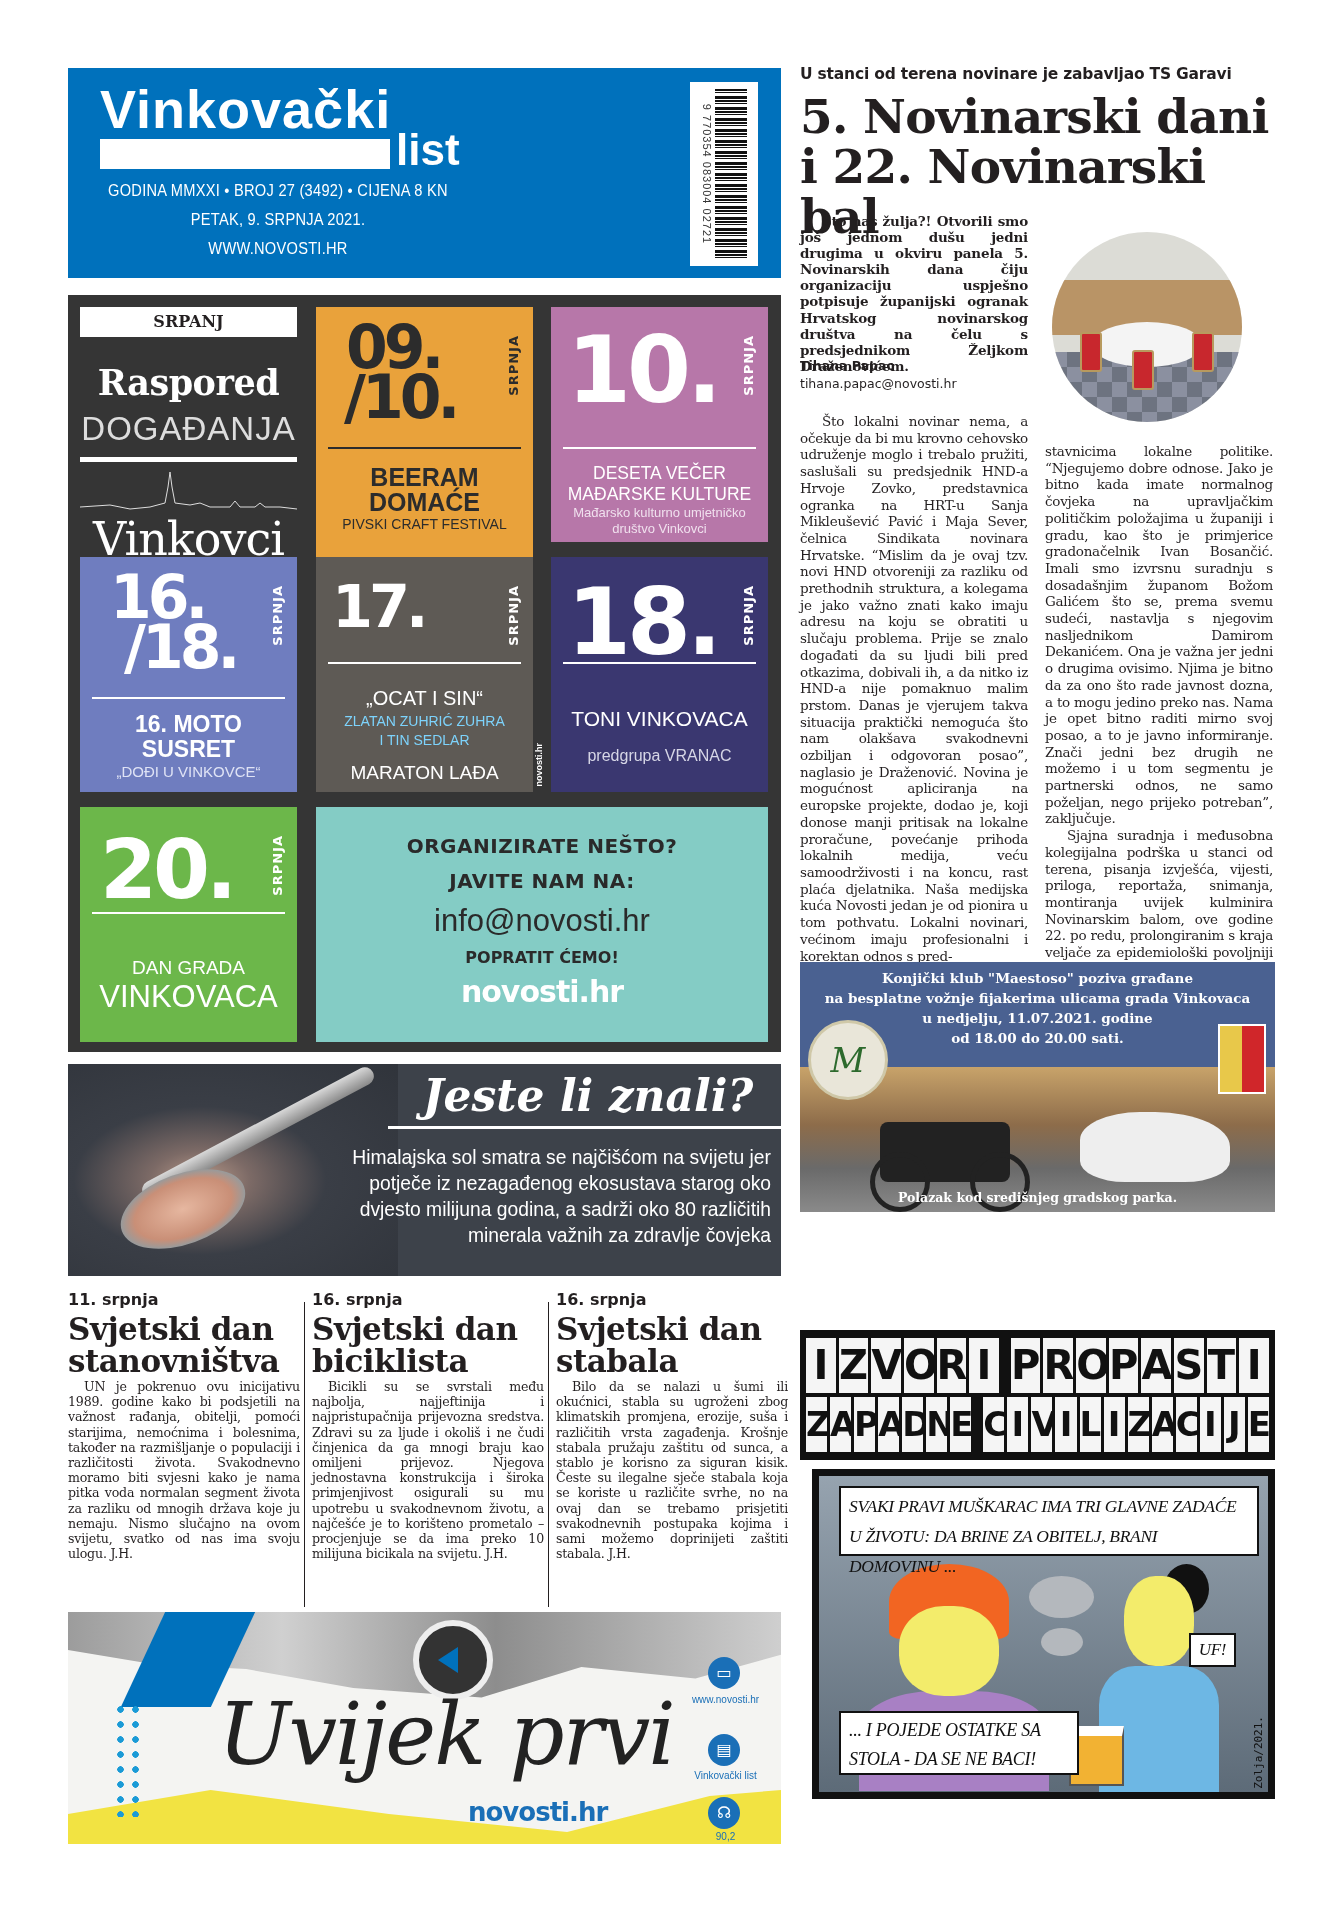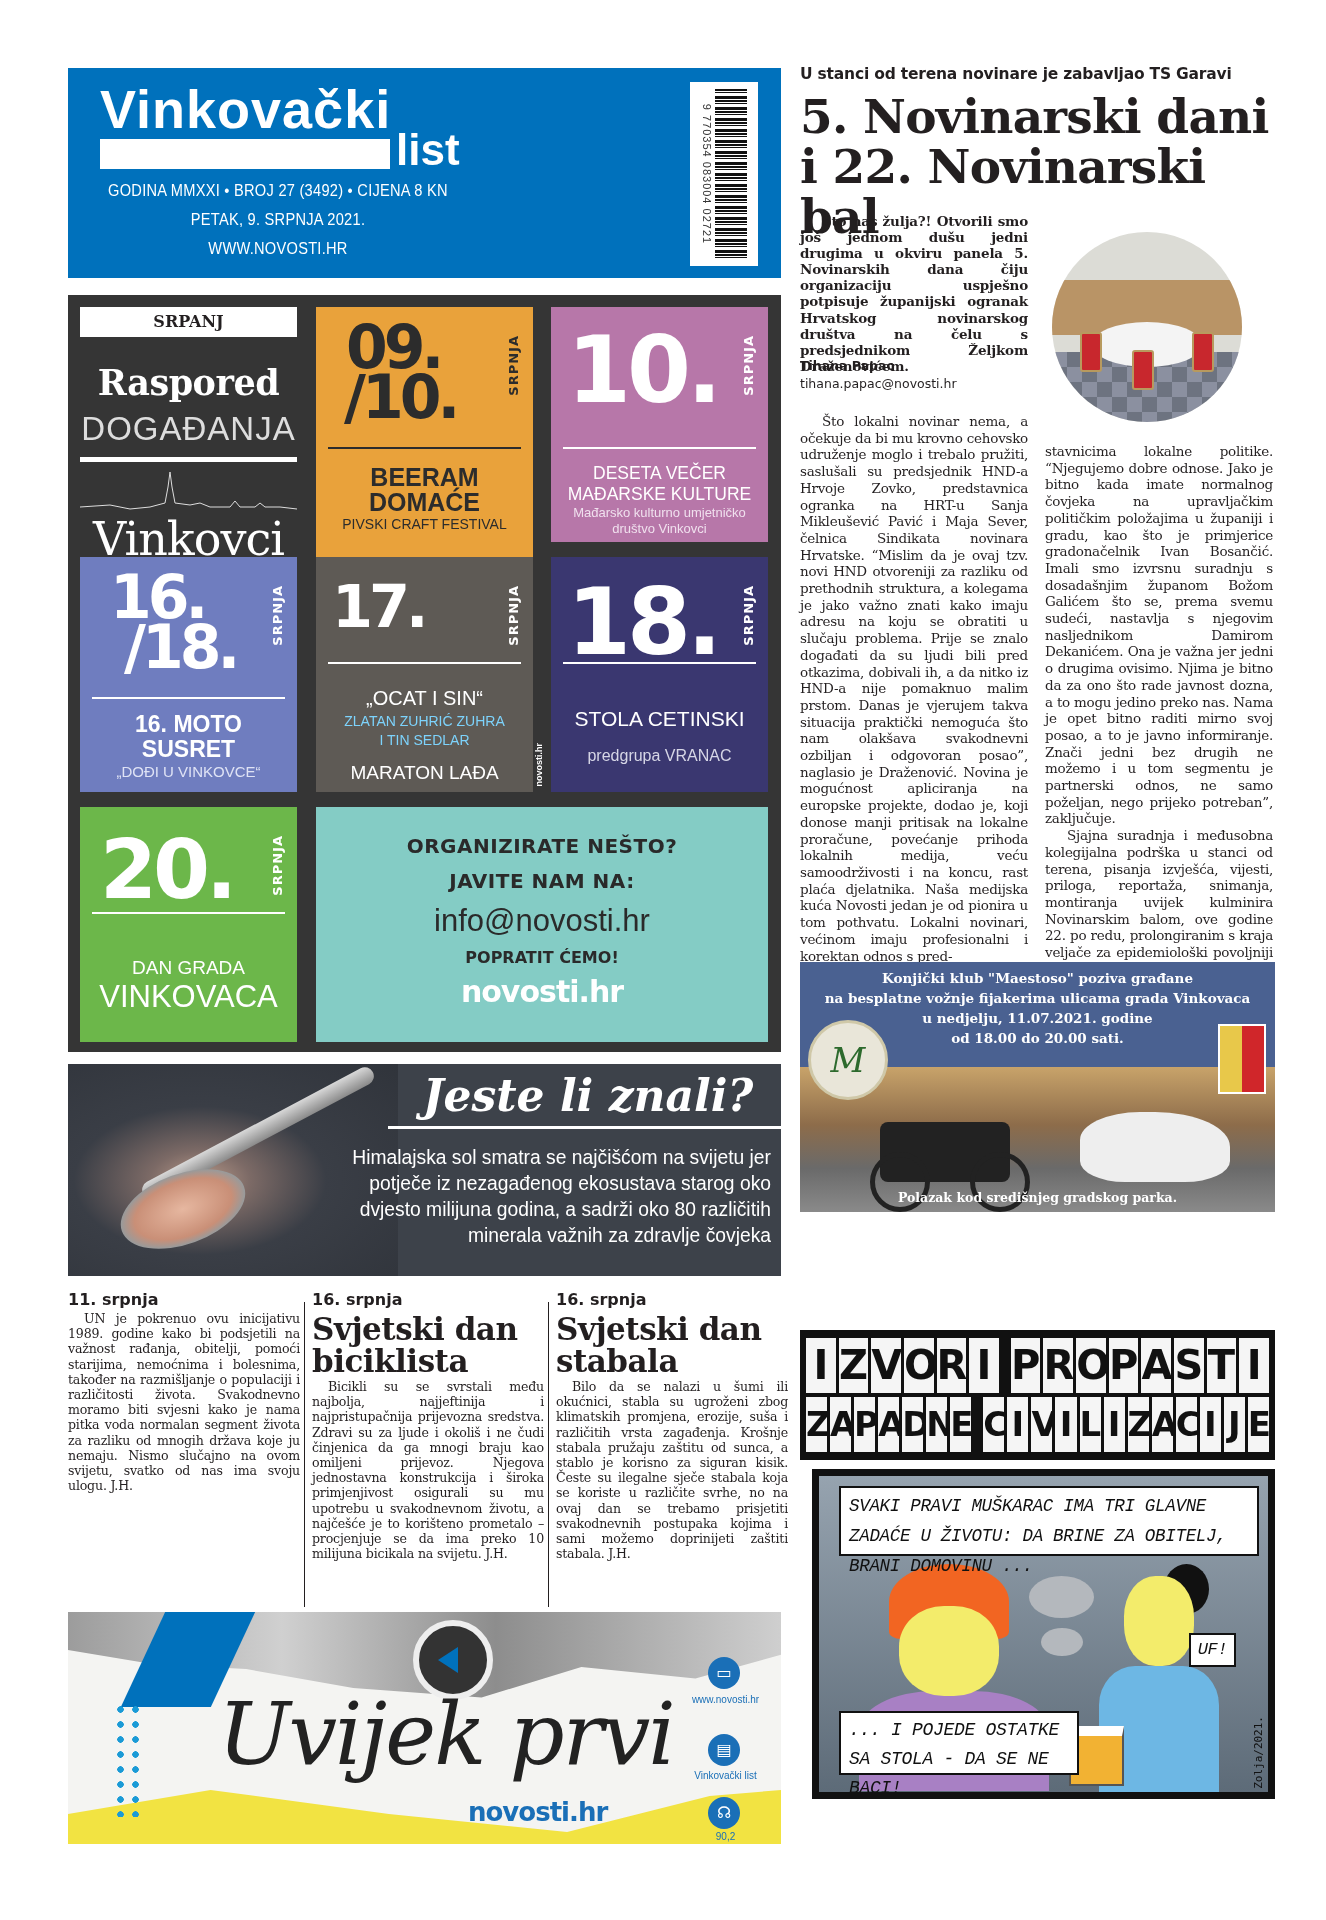--- a/index.html
+++ b/index.html
@@ -96,21 +96,21 @@
 #horse-caption{left:0;top:228px;width:475px;text-align:center;color:#fff;font-family:"DejaVu Serif",serif;font-weight:bold;font-size:12.5px}
 #emblem-m{left:8px;top:58px;width:80px;height:80px;border-radius:50%;background:#e9e6d9;border:3px solid #cfc8a8;text-align:center;line-height:74px;font-family:"DejaVu Serif",serif;font-style:italic;font-size:34px;color:#2d6a2d}
 #coat{left:418px;top:62px;width:48px;height:70px;background:linear-gradient(90deg,#e8c84a 50%,#d0262a 50%);border:2px solid #fff}
 
 #comic-title{left:800px;top:1330px;width:475px;height:130px;background:#111;padding:8px 6px}
 .ct-row{display:flex;gap:3px;height:55px;margin-bottom:4px}
 .ct-l{flex:1;background:#f5f5f5;color:#111;font-family:"DejaVu Sans",sans-serif;font-weight:bold;font-size:40px;text-align:center;line-height:55px;overflow:hidden}
 .ct-gap{width:6px;background:#111}
 #comic{left:812px;top:1469px;width:463px;height:330px;background:#111;padding:7px}
 #comic-bg{width:100%;height:100%;background:linear-gradient(#96a3af,#5d6b78);position:relative;overflow:hidden}
-.bubble{position:absolute;background:#fff;border:2px solid #111;font-family:Liberation Mono, monospace;font-style:italic;color:#111;text-transform:uppercase;letter-spacing:-.3px}
+.bubble{position:absolute;background:#fff;border:2px solid #111;font-family:Liberation Serif, serif;font-style:italic;color:#111;text-transform:uppercase;letter-spacing:-.3px}
 #bub1{left:20px;top:10px;width:420px;height:70px;font-size:17.5px;line-height:30px;padding:3px 8px}
 #bub2{left:20px;top:235px;width:240px;height:64px;font-size:18px;line-height:29px;padding:3px 8px}
 #bub3{left:370px;top:157px;width:47px;height:34px;font-size:17px;line-height:30px;text-align:center}
 #char1-hair{left:70px;top:88px;width:120px;height:75px;background:#f26522;border-radius:50% 50% 10% 10%}
 #char1-head{left:80px;top:130px;width:100px;height:90px;background:#f3ec6b;border-radius:45%}
 #char1-body{left:40px;top:215px;width:190px;height:100px;background:#a880c4;border-radius:40% 40% 0 0}
 #char2-head{left:305px;top:100px;width:70px;height:90px;background:#f3ec6b;border-radius:45%}
 #char2-hair{left:345px;top:88px;width:45px;height:50px;background:#111;border-radius:50%}
 #char2-body{left:280px;top:190px;width:120px;height:130px;background:#6db7e4;border-radius:30% 30% 0 0}
 .smoke{background:#b4b8bd;border-radius:50%}
@@ -179,21 +179,21 @@
     <div class="rule" style="top:105px;background:#fff"></div>
     <div class="txt" style="top:130px;font-size:20px">„OCAT I SIN“</div>
     <div class="txt" style="top:155px;font-size:14px;color:#7dd3fc;padding:0 28px;line-height:19px">ZLATAN ZUHRIĆ ZUHRA I TIN SEDLAR</div>
     <div class="txt" style="top:205px;font-size:19px">MARATON LAĐA</div>
   </div>
 
   <div id="t5" class="tile">
     <div class="big" style="left:16px;top:22px;font-size:92px">18.</div>
     <div class="vert">SRPNJA</div>
     <div class="rule" style="top:105px;background:#fff"></div>
-    <div class="txt" style="top:150px;font-size:21px">STOLA CETINSKI</div>
+    <div class="txt" style="top:150px;font-size:21px">TONI VINKOVACA</div>
     <div class="txt" style="top:190px;font-size:16px;color:#d6d6e6">predgrupa VRANAC</div>
   </div>
 
   <div id="credit" class="abs">novosti.hr</div>
 
   <div id="t6" class="tile">
     <div class="big" style="left:20px;top:24px;font-size:82px">20.</div>
     <div class="vert">SRPNJA</div>
     <div class="rule" style="top:105px;background:#fff"></div>
     <div class="txt" style="top:150px;font-size:19px">DAN GRADA</div>
@@ -213,20 +213,21 @@
   <div id="salt" class="abs"></div>
   <div id="spoon" class="abs"></div>
   <div id="spoon-bowl" class="abs"></div>
   <div id="dyk-title" class="abs">Jeste li znali?</div>
   <div id="dyk-rule" class="abs"></div>
   <div id="dyk-text" class="abs">Himalajska sol smatra se najčišćom na svijetu jer potječe iz nezagađenog ekosustava starog oko dvjesto milijuna godina, a sadrži oko 80 različitih minerala važnih za zdravlje čovjeka</div>
 </div>
 
 <div id="col1" class="abs col">
   <div class="date">11. srpnja</div>
+  <h2>Svjetski dan stanovništva</h2>
   <p>UN je pokrenuo ovu inicijativu 1989. godine kako bi podsjetili na važnost rađanja, obitelji, pomoći starijima, nemoćnima i bolesnima, također na razmišljanje o populaciji i različitosti života. Svakodnevno moramo biti svjesni kako je nama pitka voda normalan segment života za razliku od mnogih država koje ju nemaju. Nismo slučajno na ovom svijetu, svatko od nas ima svoju ulogu. J.H.</p>
 </div>
 <div class="abs vsep" style="left:304px"></div>
 <div id="col2" class="abs col">
   <div class="date">16. srpnja</div>
   <h2>Svjetski dan biciklista</h2>
   <p>Bicikli su se svrstali među najbolja, najjeftinija i najpristupačnija prijevozna sredstva. Zdravi su za ljude i okoliš i ne čudi činjenica da ga mnogi braju kao omiljeni prijevoz. Njegova jednostavna konstrukcija i široka primjenjivost osigurali su mu upotrebu u svakodnevnom životu, a najčešće je to korišteno prometalo – procjenjuje se da ima preko 10 milijuna bicikala na svijetu. J.H.</p>
 </div>
 <div class="abs vsep" style="left:548px"></div>
 <div id="col3" class="abs col">

